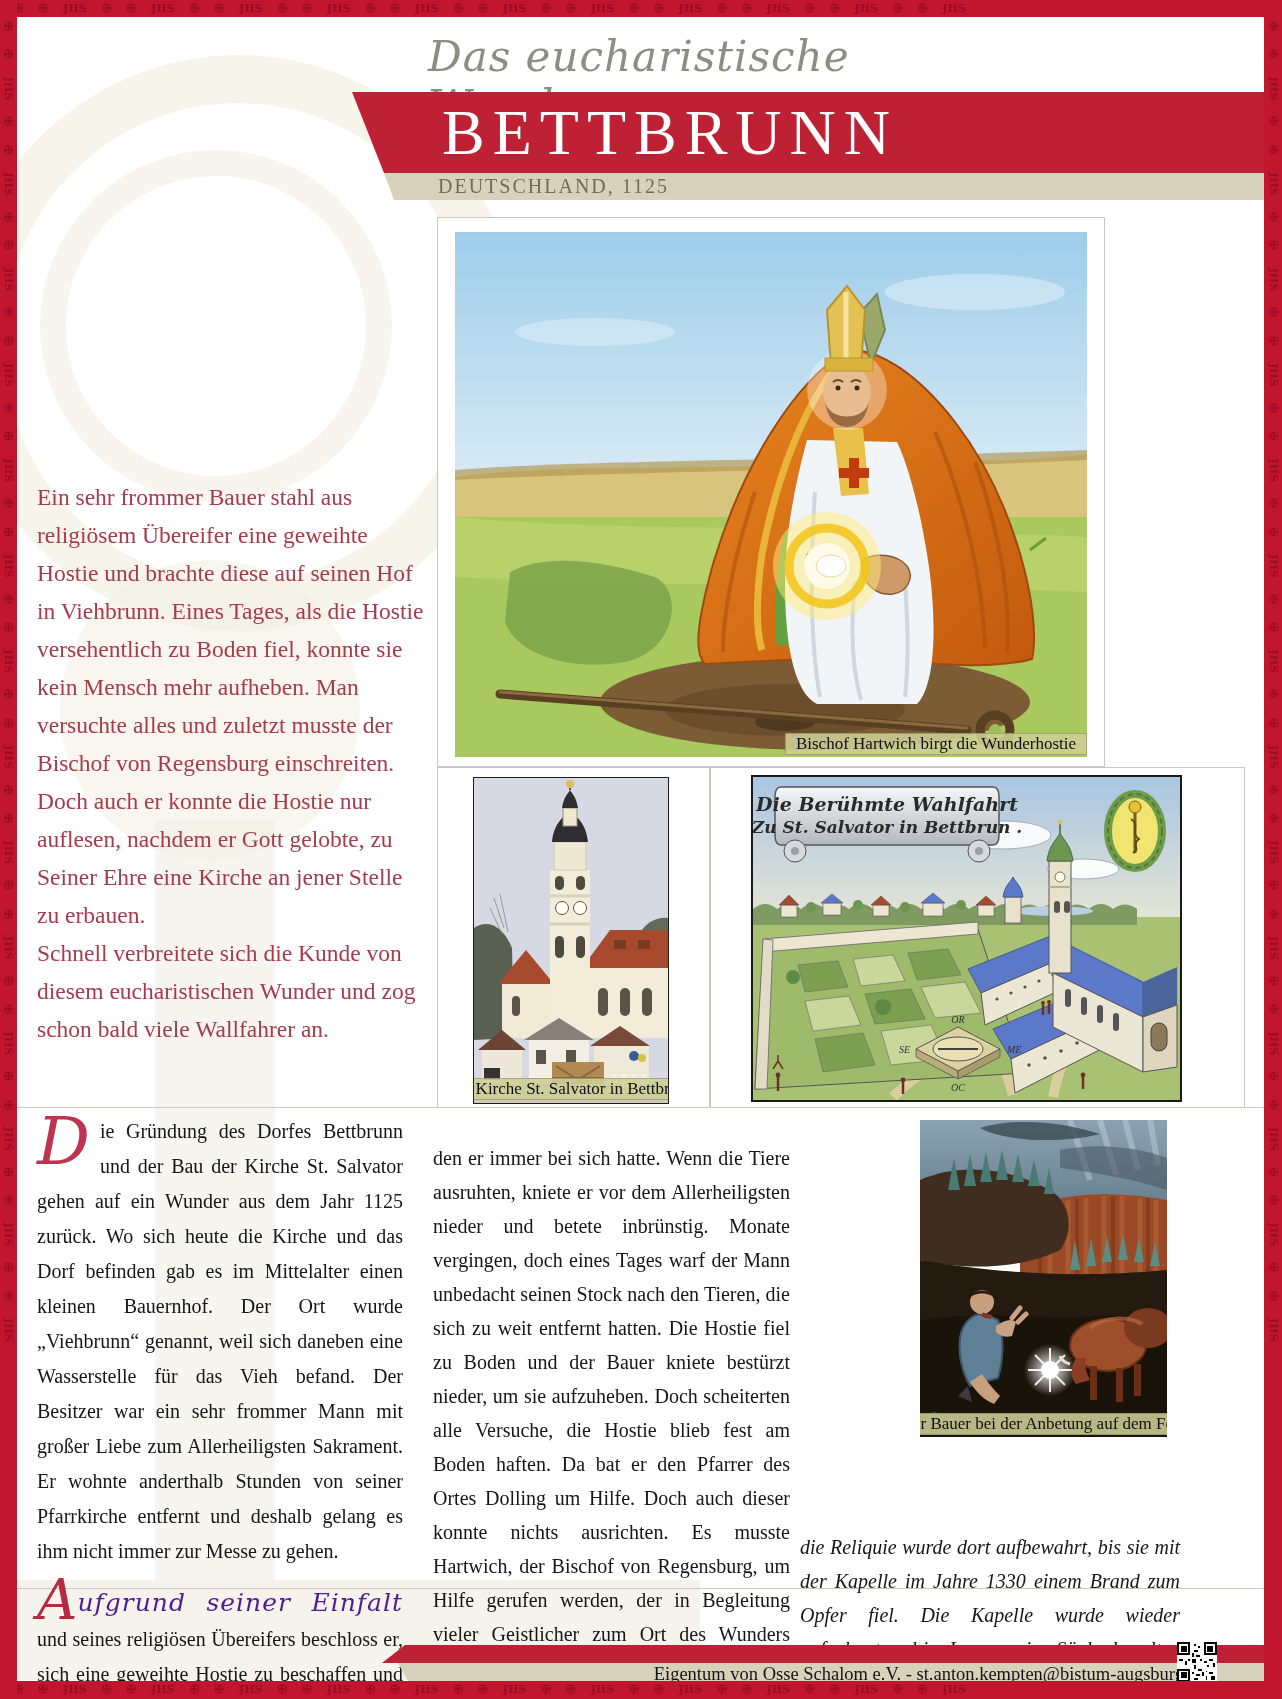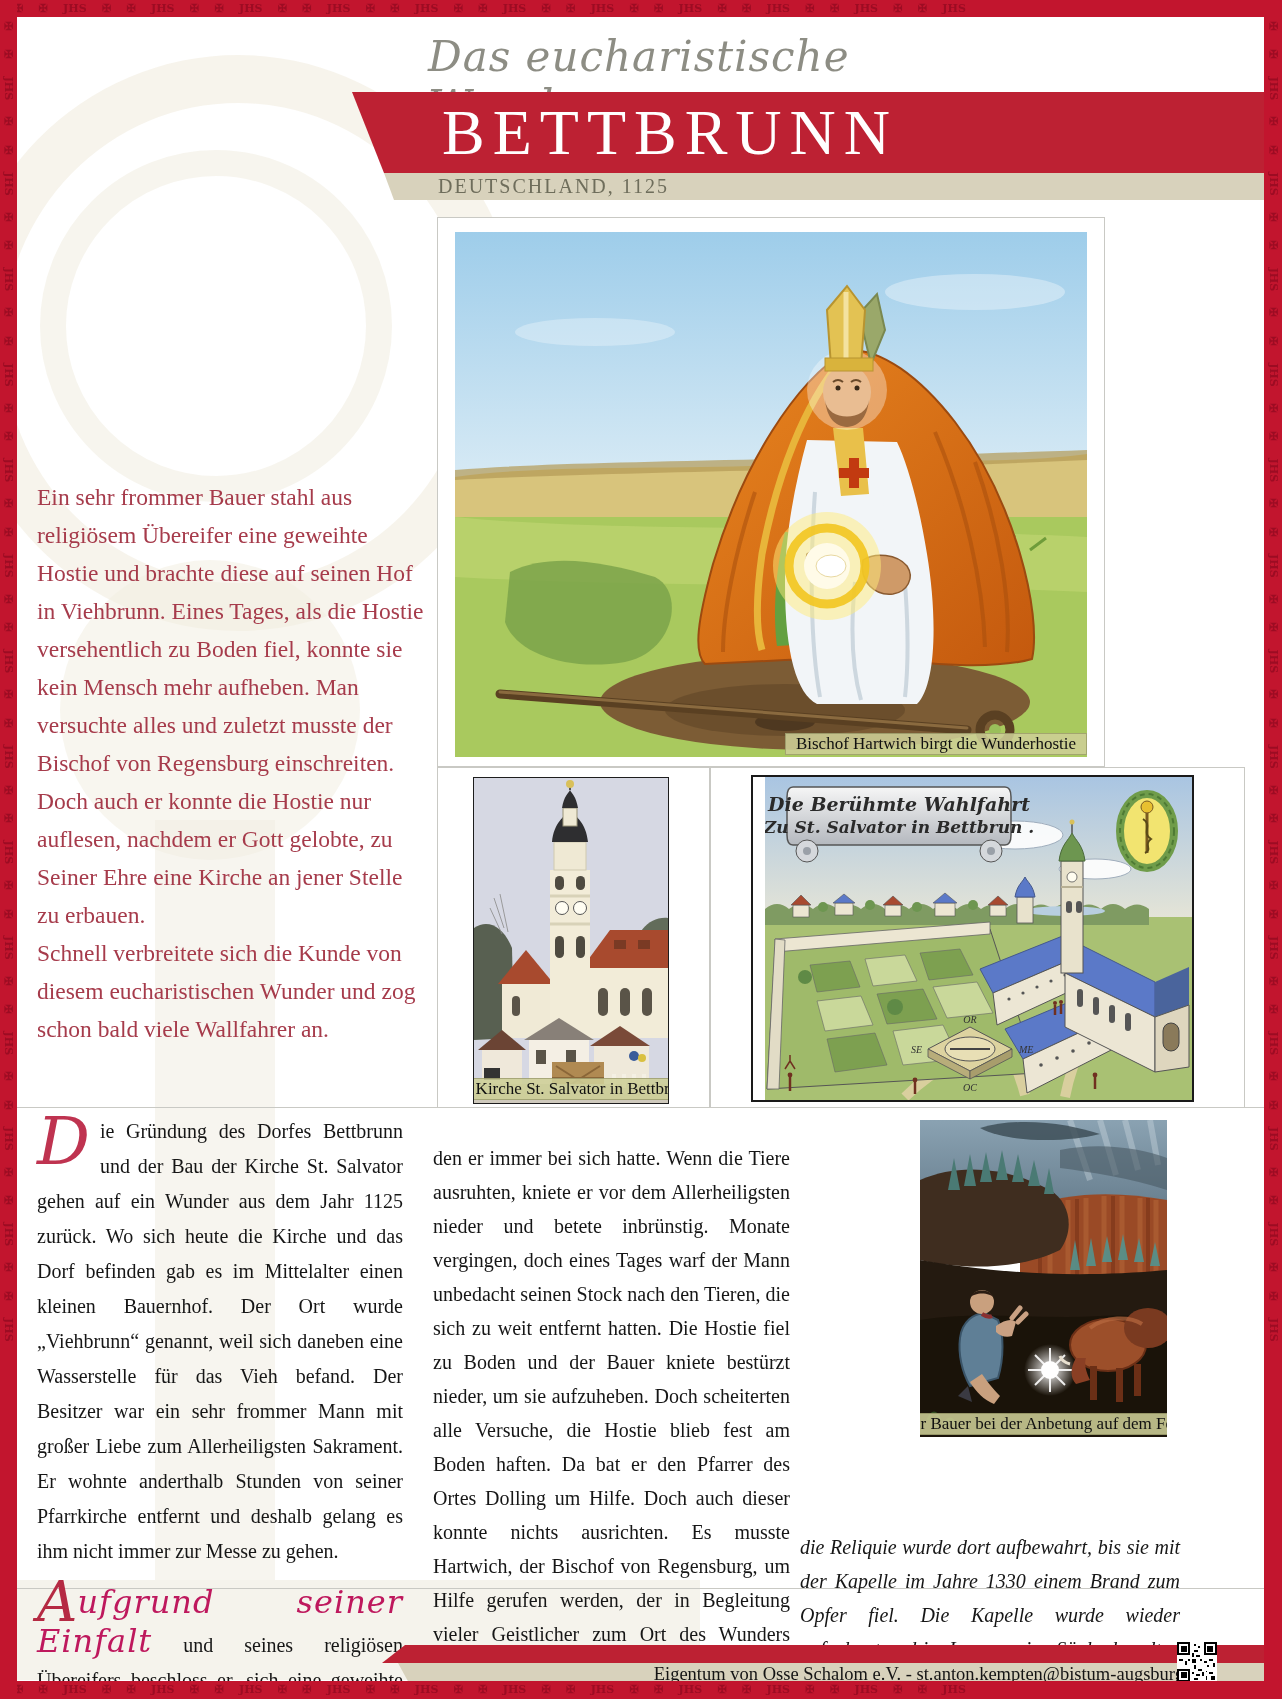--- a/index.html
+++ b/index.html
@@ -47,21 +47,21 @@
 
   
   .frame{position:absolute;background:#fff;border:1px solid #c9c9c4;box-sizing:border-box;}
   #frame-main{left:437px;top:217px;width:668px;height:550px;}
   #frame-church{left:437px;top:767px;width:273px;height:341px;}
   #frame-engraving{left:710px;top:767px;width:535px;height:341px;}
 
   .art{position:absolute;overflow:hidden;}
   #art-main{left:455px;top:232px;width:632px;height:525px;}
   #art-church{left:473px;top:777px;width:194px;height:325px;border:1px solid #1d1d1d;}
-  #art-engraving{left:751px;top:775px;width:427px;height:323px;border:2px solid #1a1a1a;padding-left:12px;}
+  #art-engraving{left:751px;top:775px;width:427px;height:323px;border:2px solid #1a1a1a;}
   #art-farmer{left:920px;top:1120px;width:247px;height:317px;}
 
   .caption{position:absolute;background:rgba(205,206,150,0.88);border:1px solid rgba(90,90,50,.35);
       font-size:17px;color:#101010;padding:0 10px;white-space:nowrap;}
   #cap-main{right:0;bottom:2px;}
   #cap-church{left:50%;transform:translateX(-50%);bottom:3px;}
   #cap-farmer{left:50%;transform:translateX(-50%);bottom:2px;}
 
   
   .hline{position:absolute;height:1px;background:#c9c9c4;left:17px;width:1247px;}
@@ -72,22 +72,22 @@
   .col{position:absolute;text-align:justify;font-size:20px;line-height:34px;color:#161616;}
   .col p{margin:0;}
   #col1{left:37px;top:1114px;width:366px;line-height:35px;}
   #col2{left:433px;top:1141px;width:357px;}
   #col3-text{left:800px;top:1530px;width:380px;position:absolute;text-align:justify;
       font-size:20px;line-height:34px;color:#161616;font-style:italic;}
   .dropcap{float:left;font-family:"DejaVu Serif",serif;font-style:italic;
       font-size:66px;line-height:52px;color:#bf3350;margin:2px 10px 0 0;}
   .script-initial{font-family:"DejaVu Serif",serif;font-style:italic;font-size:56px;
       line-height:20px;color:#b52a43;vertical-align:-8px;}
-  .script-rest{font-family:"DejaVu Serif",serif;font-style:italic;font-size:32px;
-      color:#be185d;letter-spacing:1px;}
+  .script-rest{font-family:"DejaVu Serif",serif;font-style:italic;font-size:25px;
+      color:#4c1d95;letter-spacing:1px;}
   .para-gap{margin-top:16px !important;}
 
   
   #footer-red{position:absolute;left:360px;top:1645px;width:904px;height:18px;background:#bd2133;
       clip-path:polygon(45px 0,100% 0,100% 100%,22px 100%);}
   #footer-beige{position:absolute;left:360px;top:1663px;width:904px;height:22px;background:#d8d2bc;
       clip-path:polygon(38px 0,100% 0,100% 100%,50px 100%);}
   #footer-credit{position:absolute;right:58px;top:0;font-size:18.5px;color:#141414;line-height:22px;}
   #qr-code{position:absolute;left:1177px;top:1642px;width:40px;height:40px;background:#fff;}
 </style>

